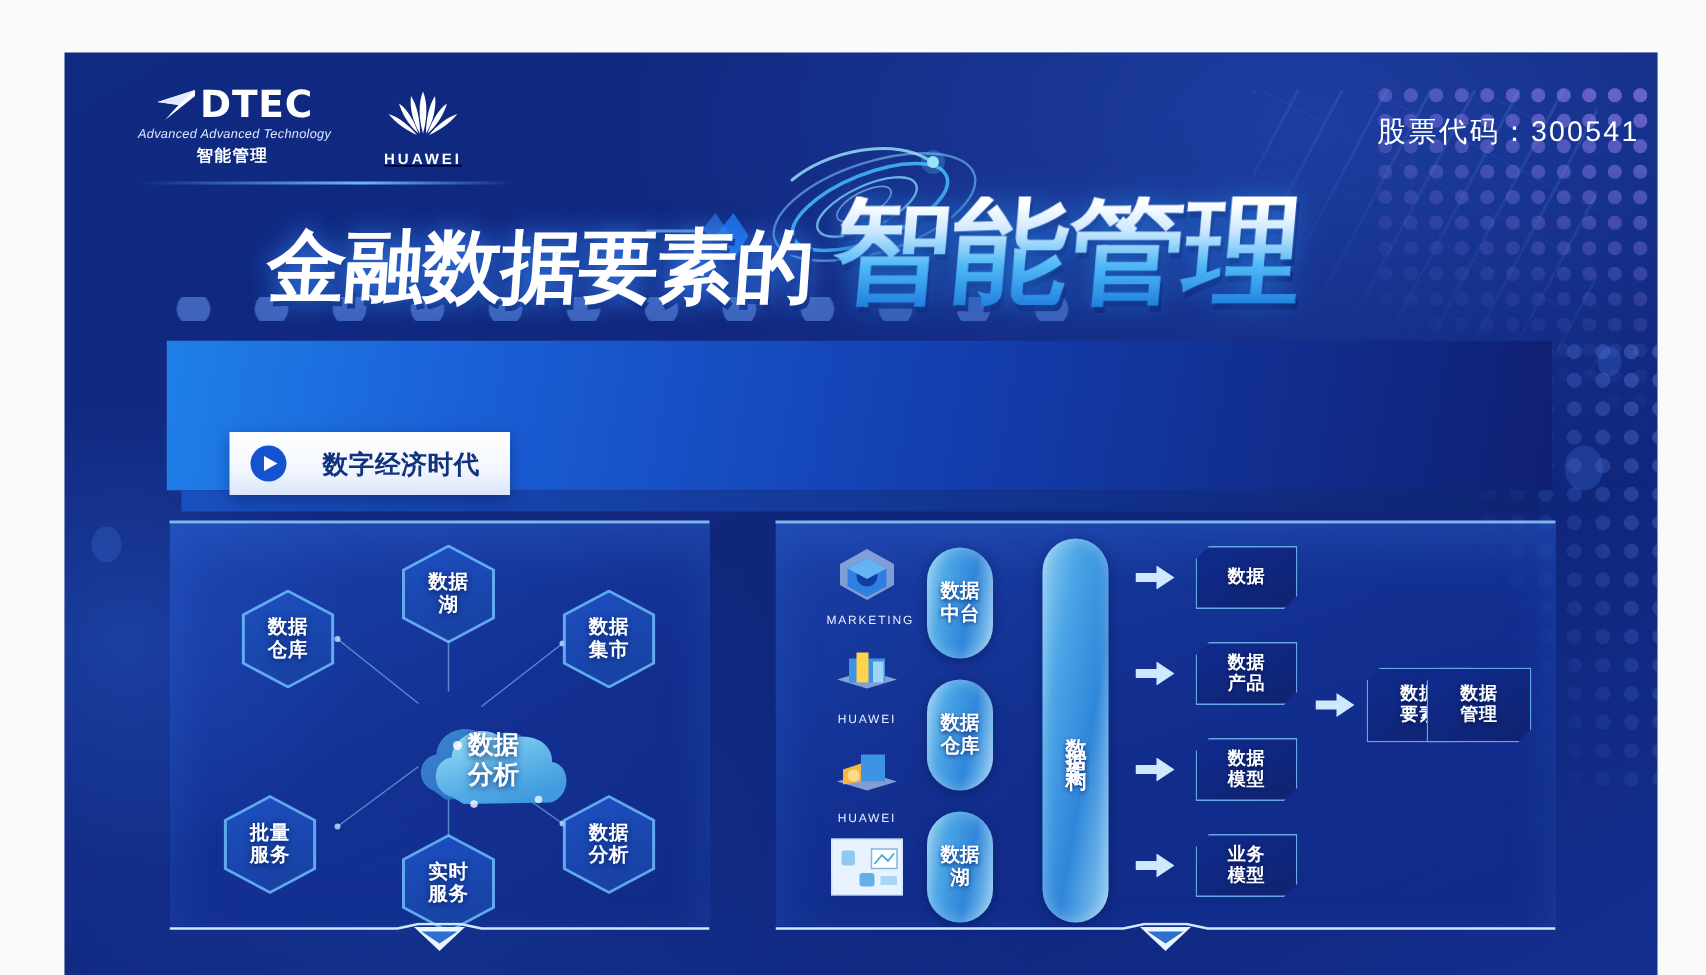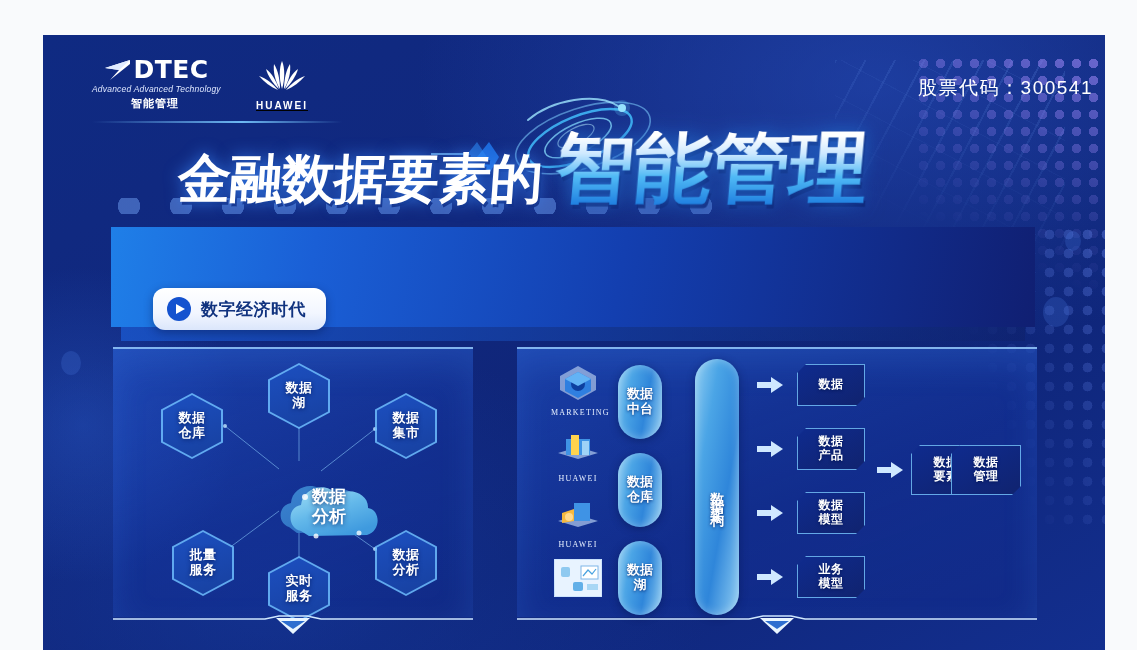--- a/index.html
+++ b/index.html
@@ -124,23 +124,23 @@
     position: absolute; left: 68px; top: 192px; width: 924px; height: 100px;
     background: linear-gradient(100deg, #1f7fe8 0%, #1a5fd6 22%, #133fb0 55%, #101f72 100%);
     clip-path: polygon(0 0, 100% 0, 100% 100%, 0 100%);
   }
   .banner-shadow {
     position: absolute; left: 78px; top: 292px; width: 904px; height: 14px;
     background: linear-gradient(100deg, rgba(26,90,210,.75), rgba(14,30,100,.4));
   }
   .banner-tag {
     position: absolute; left: 110px; top: 253px; height: 42px; padding: 0 20px 0 14px;
-    display: flex; align-items: center; gap: 10px;
+    display: flex; align-items: center; gap: 24px;
     background: linear-gradient(180deg, #ffffff 0%, #f2f6ff 60%, #dbe6fb 100%);
-    border-radius: 12px;
+    border-radius: 0;
     box-shadow: 0 3px 10px rgba(5,20,70,.4);
   }
   .play-icon {
     width: 24px; height: 24px; border-radius: 50%;
     background: #1452cf; display:flex; align-items:center; justify-content:center;
   }
   .play-icon .tri {
     width: 0; height: 0; margin-left: 3px;
     border-left: 9px solid #ffffff;
     border-top: 5.5px solid transparent;
@@ -197,21 +197,21 @@
     text-shadow: 0 1px 5px rgba(8,40,110,.9); z-index: 5;
   }
 
   
   .svc-icon {
     position: absolute; width: 54px; text-align: center;
   }
   .svc-icon .glyph { width: 48px; height: 40px; margin: 0 auto; }
   .svc-icon .cap {
     color: #e7f0ff; font-size: 8px; letter-spacing: 1.2px; margin-top: 1px;
-    font-family: Liberation Serif, serif;
+    font-family: Liberation Sans, sans-serif;
   }
   .thumb {
     position: absolute; width: 48px; height: 38px; border: 1px solid rgba(200,225,255,.55);
     background: linear-gradient(160deg, #cfe3fb 0%, #eaf3ff 55%, #bcd8f7 100%);
     overflow: hidden;
   }
 
   .capsule {
     position: absolute; width: 44px;
     border-radius: 22px;
@@ -359,21 +359,21 @@
         <i class="hex-in"></i>
       <span>数据</span>
       <span>湖</span>
     </div>
     <div class="hex" style="left:262px; top:44px;">
       <i class="hex-bg"></i>
         <i class="hex-in"></i>
       <span>数据</span>
       <span>集市</span>
     </div>
-    <div class="hex" style="left:59px; top:181px;">
+    <div class="hex" style="left:36px; top:181px;">
       <i class="hex-bg"></i>
         <i class="hex-in"></i>
       <span>批量</span>
       <span>服务</span>
     </div>
     <div class="hex" style="left:155px; top:207px;">
       <i class="hex-bg"></i>
         <i class="hex-in"></i>
       <span>实时</span>
       <span>服务</span>

